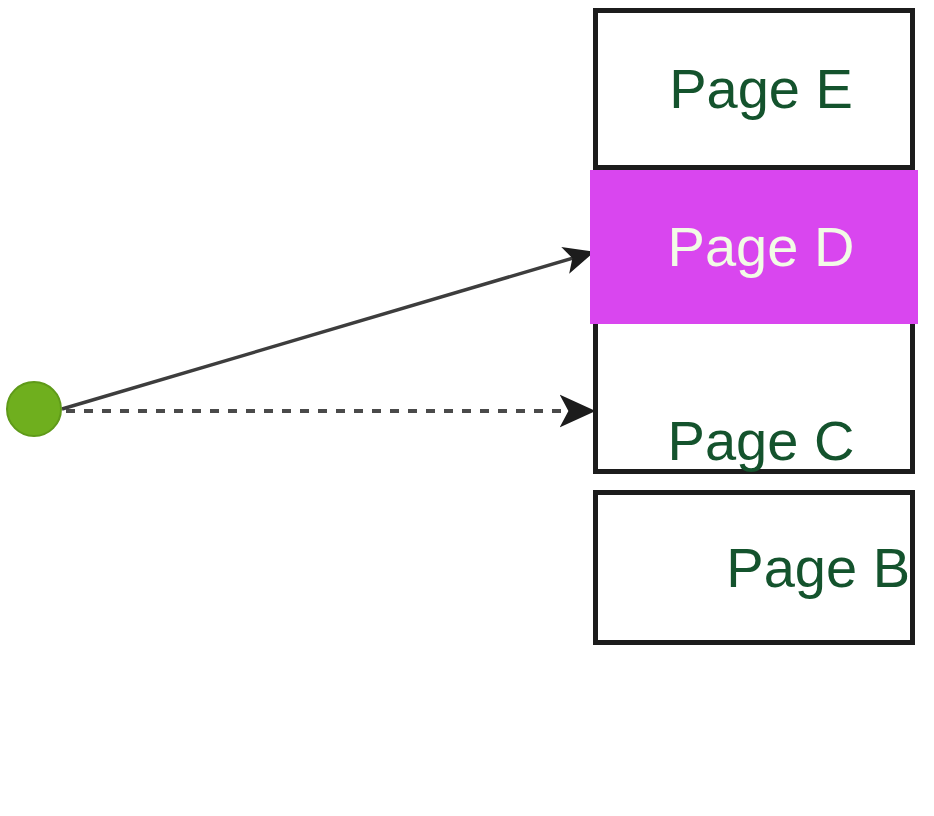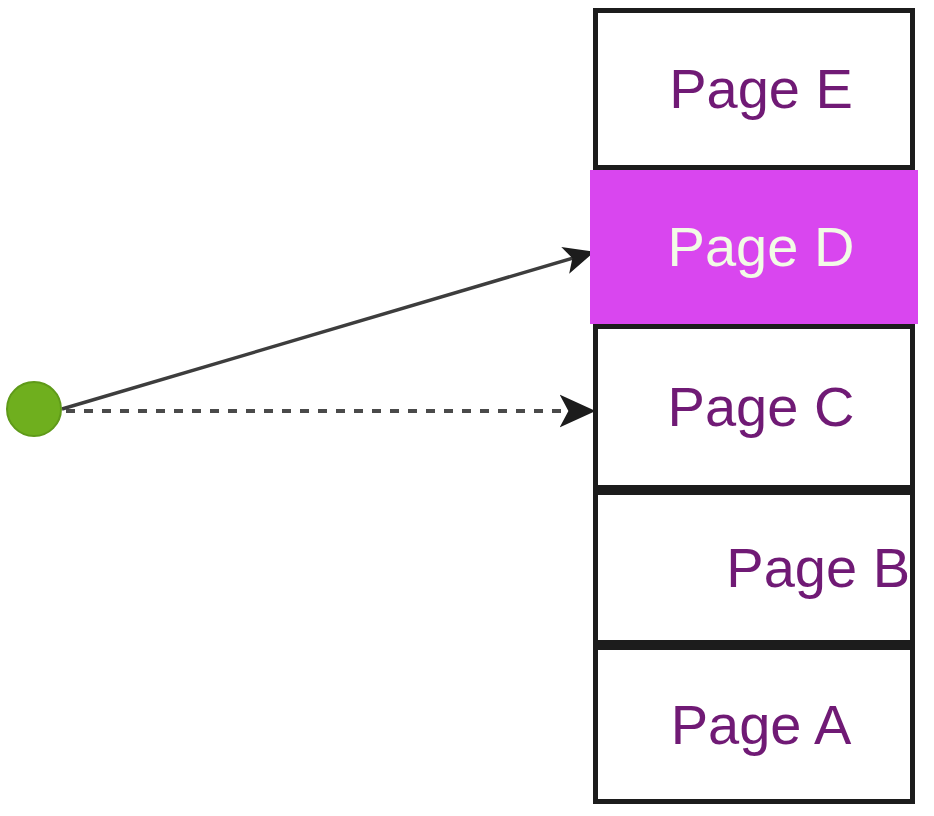--- a/index.html
+++ b/index.html
@@ -38,21 +38,21 @@
   }
   .page-box.current {
     border: none;
     left: -3px;
     width: 328px;
     z-index: 3;
   }
   .page-label {
     font-size: 56px;
     line-height: 1;
-    color: #701a75;
+    color: #14532d;
     letter-spacing: 0px;
     white-space: nowrap;
     padding-left: 14px;
   }
   .page-box.current .page-label {
     color: #f2fbe6;
   }
 
   
   #cursor-dot {
@@ -96,31 +96,28 @@
   <div id="stack">
 
     <div class="page-box" style="top:0px; height:162px;">
       <span class="page-label">Page E</span>
     </div>
 
     <div class="page-box current" style="top:162px; height:154px; background:#d946ef;">
       <span class="page-label">Page D</span>
     </div>
 
-    <div class="page-box" style="top:316px; height:166px;">
+    <div class="page-box" style="top:300px; height:166px;align-items:flex-end;">
       <span class="page-label">Page C</span>
     </div>
 
     <div class="page-box" style="top:482px; height:155px;justify-content:flex-end;">
       <span class="page-label">Page B</span>
     </div>
 
-    <div class="page-box" style="top:637px; height:159px;">
-      <span class="page-label">Page A</span>
-    </div>
 
   </div>
 
   <svg id="arrows" viewBox="0 0 934 816" xmlns="http://www.w3.org/2000/svg">
     <defs>
       <marker id="ah-solid" markerWidth="9" markerHeight="9" refX="7.6" refY="4.5" orient="auto" markerUnits="strokeWidth">
         <path d="M0,0.4 L9,4.5 L0,8.6 L2.2,4.5 Z" fill="#1c1c1c"></path>
       </marker>
       <marker id="ah-dashed" markerWidth="9" markerHeight="9" refX="7.6" refY="4.5" orient="auto" markerUnits="strokeWidth">
         <path d="M0,0.4 L9,4.5 L0,8.6 L2.2,4.5 Z" fill="#1c1c1c"></path>

